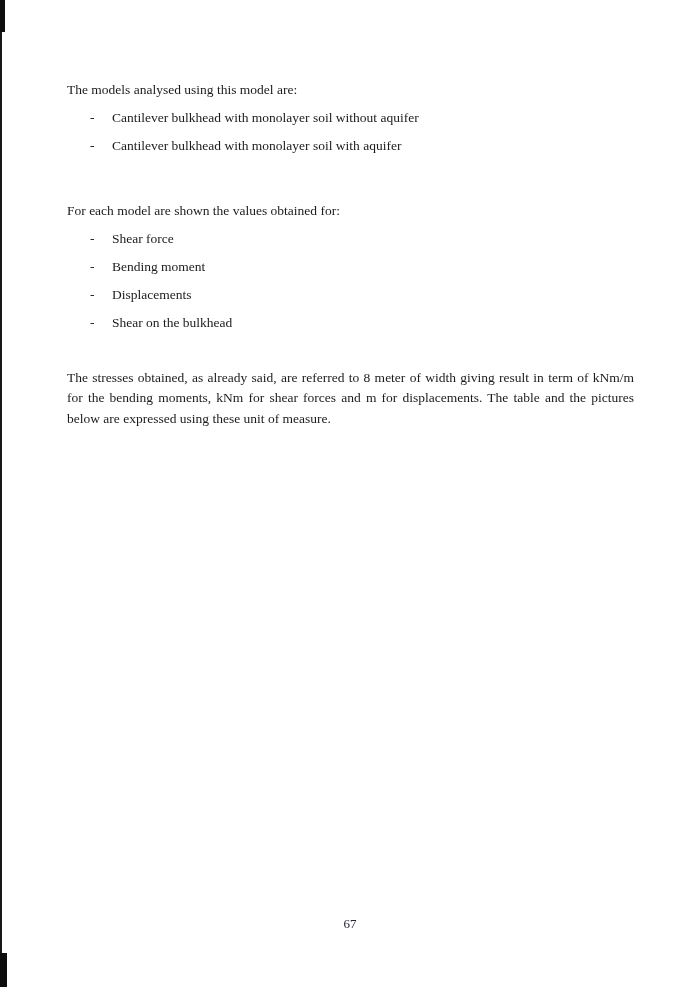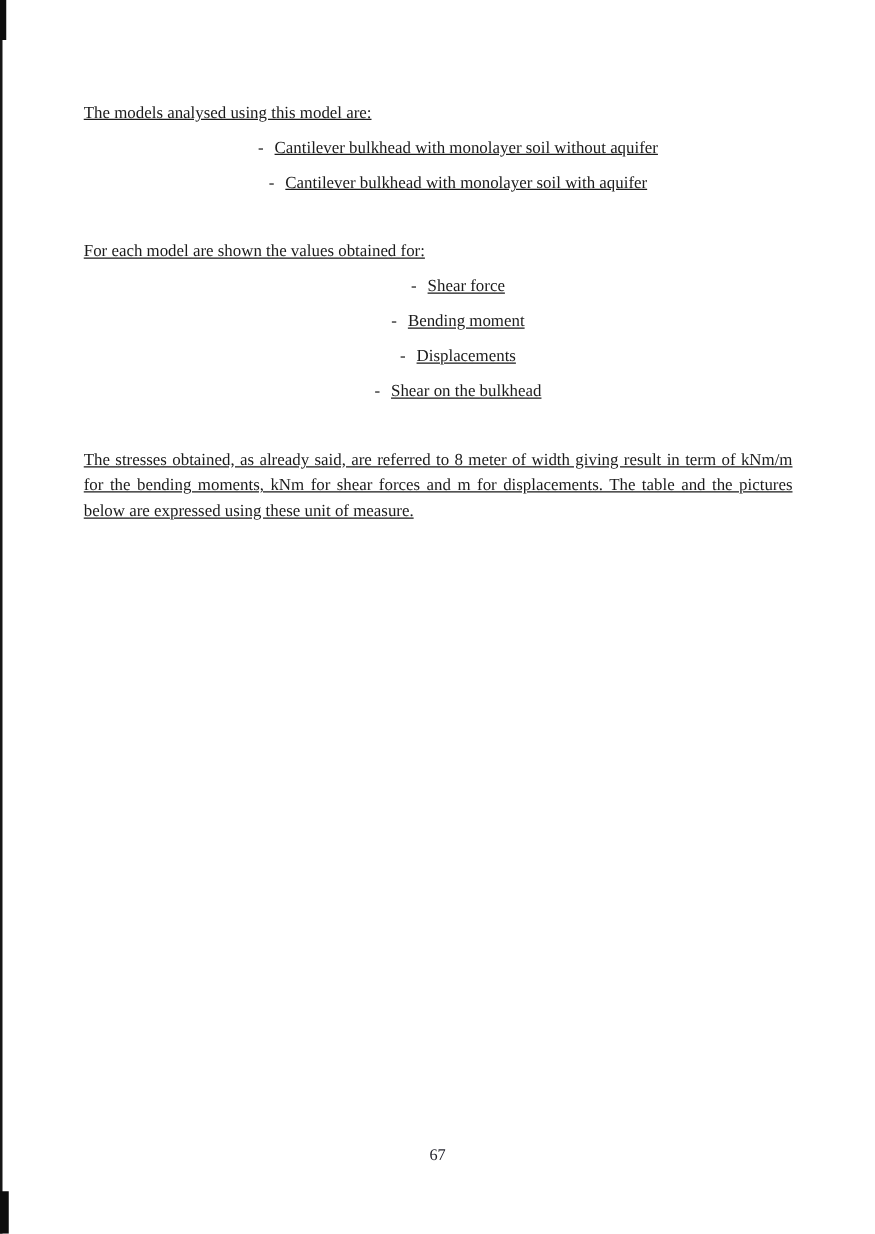--- a/index.html
+++ b/index.html
@@ -12,21 +12,20 @@
     font-family: "Liberation Serif", "DejaVu Serif", serif;
     color: #1b1b1b;
   }
   .page {
     position: absolute;
     inset: 0;
     padding: 80px 66px 0 67px;
     box-sizing: border-box;
     font-size: 13.5px;
     line-height: 20.6px;
-    text-decoration: underline;
   }
   
   .edge-line {
     position: absolute;
     left: 0; top: 0;
     width: 2px; height: 100%;
     background: #161616;
   }
   .artifact-top {
     position: absolute;
@@ -35,26 +34,25 @@
     background: #0d0d0d;
   }
   .artifact-bottom {
     position: absolute;
     left: 0; bottom: 0;
     width: 7px; height: 34px;
     background: #0d0d0d;
   }
   p { margin: 0; }
   .lead { text-align: left; }
-  .section-gap { margin-top: 34px; }
+  .section-gap { margin-top: 44px; }
   .list-row {
     padding-left: 23px;
     margin-top: 7.5px;
     white-space: nowrap;
-    text-align: center;
   }
   .dash {
     display: inline-block;
     width: 22px;
   }
   .para {
     text-align: justify;
     margin-top: 13px;
   }
   .para-gap { margin-top: 34px; }

